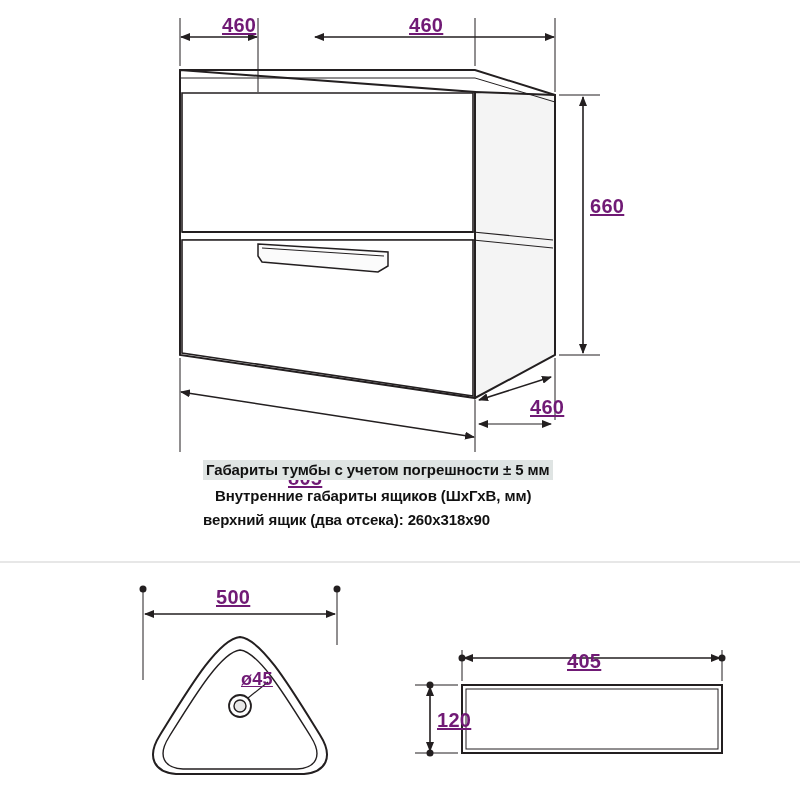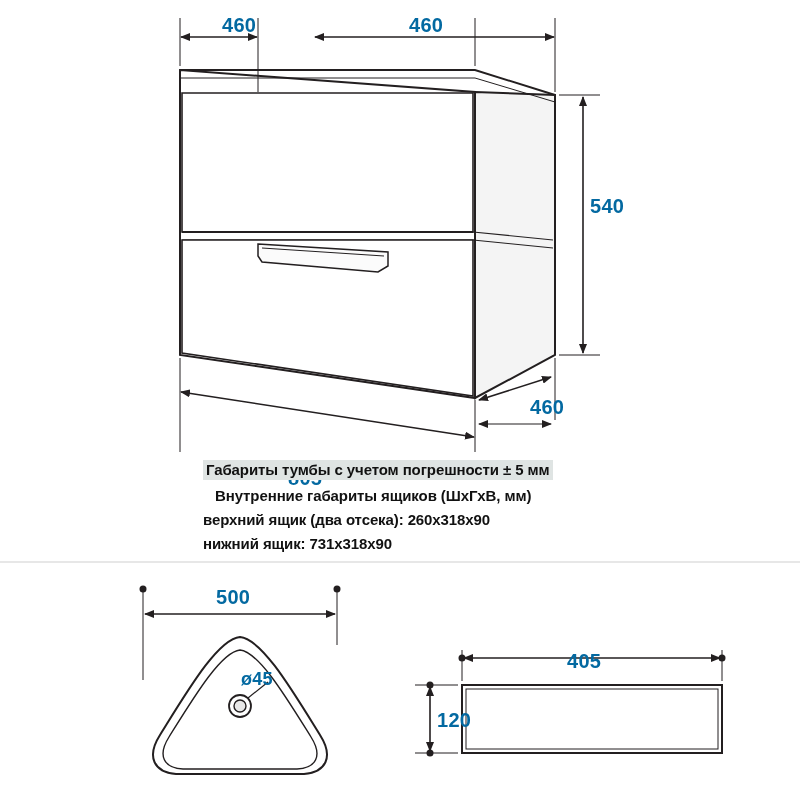--- a/index.html
+++ b/index.html
@@ -24,23 +24,24 @@
     position: absolute;
     left: 0; top: 0;
     width: 800px;
     height: 800px;
   }
   .dim-label {
     position: absolute;
     font-family: "Liberation Sans", sans-serif;
     font-weight: bold;
     font-size: 20px;
-    color: #0369a1;
+    color: #701a75;
     white-space: nowrap;
     letter-spacing: 0.3px;
+    text-decoration: underline;
   }
   .note {
     position: absolute;
     font-family: "Liberation Sans", sans-serif;
     font-size: 15px;
     font-weight: bold;
     color: #111111;
     white-space: nowrap;
     letter-spacing: -0.1px;
   }
@@ -164,35 +165,34 @@
       <circle cx="430" cy="685" r="3.5" fill="#231f20"></circle>
       <circle cx="430" cy="753" r="3.5" fill="#231f20"></circle>
       <line x1="430" y1="687" x2="430" y2="751" stroke="#231f20" stroke-width="1.6" marker-start="url(#arrowStart)" marker-end="url(#arrowEnd)"></line>
     </g>
   </svg>
 
   <div class="dim-label" style="left:222px; top:14px;">460</div>
 
   <div class="dim-label" style="left:409px; top:14px;">460</div>
 
-  <div class="dim-label" style="left:590px; top:195px;">540</div>
+  <div class="dim-label" style="left:590px; top:195px;">660</div>
 
   <div class="dim-label" style="left:288px; top:427px;margin-top:40px;">805</div>
 
   <div class="dim-label" style="left:530px; top:396px;">460</div>
 
   <div class="note" style="left:203px; top:461px;">
     <span class="note-highlight">Габариты тумбы с учетом погрешности ± 5 мм</span>
   </div>
 
   <div class="note" style="left:203px; top:487px;margin-left:12px;">Внутренние габариты ящиков (ШхГхВ, мм)</div>
 
   <div class="note" style="left:203px; top:511px;">верхний ящик (два отсека): 260х318х90</div>
 
-  <div class="note" style="left:203px; top:535px;">нижний ящик: 731х318х90</div>
 
   <div class="dim-label" style="left:216px; top:586px;">500</div>
 
   <div class="dim-label small-dim" style="left:241px; top:669px;">ø45</div>
 
   <div class="dim-label" style="left:567px; top:650px;">405</div>
 
   <div class="dim-label" style="left:404px; top:709px;margin-left:33px;">120</div>
 
 </div>

